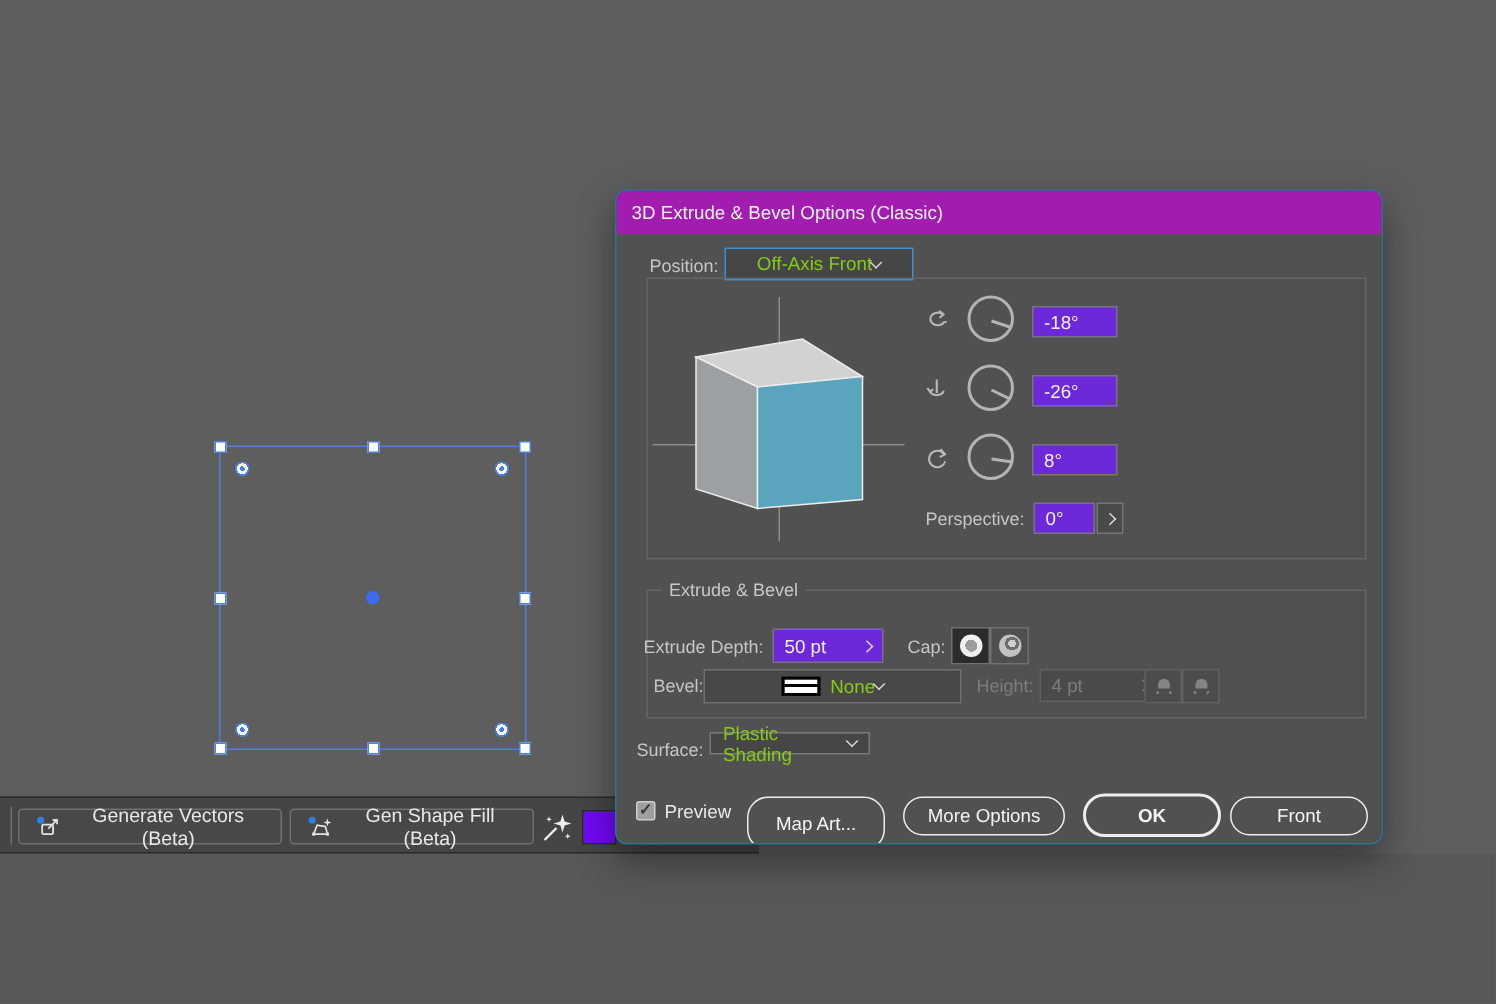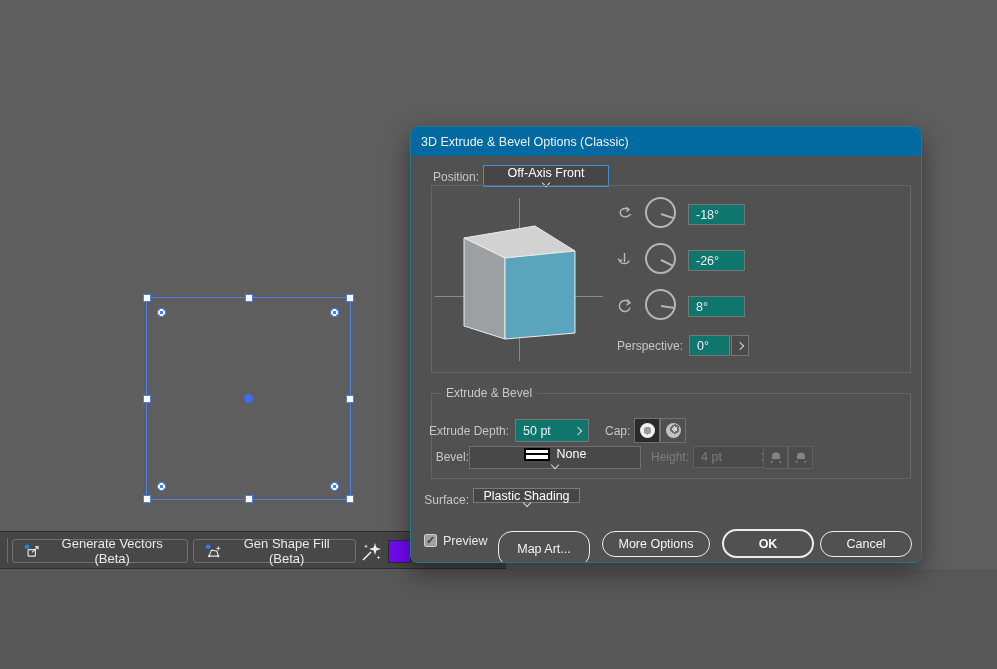--- a/index.html
+++ b/index.html
@@ -25,28 +25,28 @@
   .tb-btn{position:absolute;height:24px;display:flex;align-items:center;gap:7px;padding:0 11px;
     background:#484848;border:1px solid #707070;border-radius:3px;color:#e9e9e9;font-size:13px;cursor:default;}
   .tb-b1{left:12px;top:7px;width:176px;}
   .tb-b2{left:193px;top:7px;width:163px;}
   .tb-wand{position:absolute;left:360px;top:9px;}
   .tb-swatch{position:absolute;left:388px;top:8px;width:23px;height:23px;border:1px solid #2a2a2a;}
 
   
   .dialog{position:absolute;left:410px;top:126px;width:512px;height:437px;background:#515151;
     border:1px solid #27768f;border-radius:8px;box-shadow:0 10px 26px rgba(0,0,0,.42);z-index:5;overflow:hidden;}
-  .titlebar{position:absolute;left:0;top:0;width:100%;height:29px;background:#0369a1;display:flex;align-items:center;padding-left:10px;}
+  .titlebar{position:absolute;left:0;top:0;width:100%;height:29px;background:#a21caf;display:flex;align-items:center;padding-left:10px;}
   .titlebar span{color:#eaf3f6;font-size:12.5px;}
   .lbl{position:absolute;color:#c6c6c6;font-size:12px;white-space:nowrap;}
   .dis{color:#7d7d7d !important;}
-  .field{position:absolute;background:#0f766e;border:1px solid #767676;color:#efefef;font-size:12.5px;
+  .field{position:absolute;background:#6d28d9;border:1px solid #767676;color:#efefef;font-size:12.5px;
     display:flex;align-items:center;padding-left:7px;}
-  .select{position:absolute;background:#464646;border:1px solid #7a7a7a;color:#ffffff;font-size:12.5px;
-    display:flex;align-items:center;padding:0 8px;justify-content:space-between;cursor:default;flex-direction:column;}
+  .select{position:absolute;background:#464646;border:1px solid #7a7a7a;color:#84cc16;font-size:12.5px;
+    display:flex;align-items:center;padding:0 8px;justify-content:center;cursor:default;}
   .chev{width:6px;height:6px;border-right:1.6px solid #d8d8d8;border-bottom:1.6px solid #d8d8d8;
     transform:rotate(45deg);margin-top:-3px;flex:0 0 auto;}
   .chevr{width:6px;height:6px;border-right:1.6px solid #d8d8d8;border-bottom:1.6px solid #d8d8d8;
     transform:rotate(-45deg);}
   .pos-select{left:72px;top:38px;width:126px;height:22px;border:1px solid #3f8fd6;}
   .preview-box{position:absolute;left:20px;top:58px;width:480px;height:188px;border:1px solid #656565;}
   .axis-v{position:absolute;left:87px;top:12px;width:1px;height:163px;background:#8b8b8b;}
   .axis-h{position:absolute;left:3px;top:110px;width:168px;height:1px;background:#8b8b8b;}
   .cube{position:absolute;left:20px;top:38px;}
   .dial{position:absolute;left:234px;width:31px;height:31px;border:2px solid #b4b4b4;border-radius:50%;}
@@ -250,16 +250,16 @@
       <span>Plastic Shading</span>
       <span class="chev"></span>
     </div>
 
     <div class="checkbox">✓</div>
     <span class="lbl" style="left:32px;top:407px;color:#e8e8e8;font-size:12.5px;">Preview</span>
 
     <button class="pill" style="left:87px;top:404px;width:92px;height:36px;">Map Art...</button>
     <button class="pill" style="left:191px;top:404px;width:108px;height:26px;">More Options</button>
     <button class="pill pill-ok" style="left:311px;top:402px;width:92px;height:29px;">OK</button>
-    <button class="pill" style="left:409px;top:404px;width:92px;height:26px;">Cancel</button>
+    <button class="pill" style="left:409px;top:404px;width:92px;height:26px;">Front</button>
   </div>
 
 </div>
 
 </body></html>

